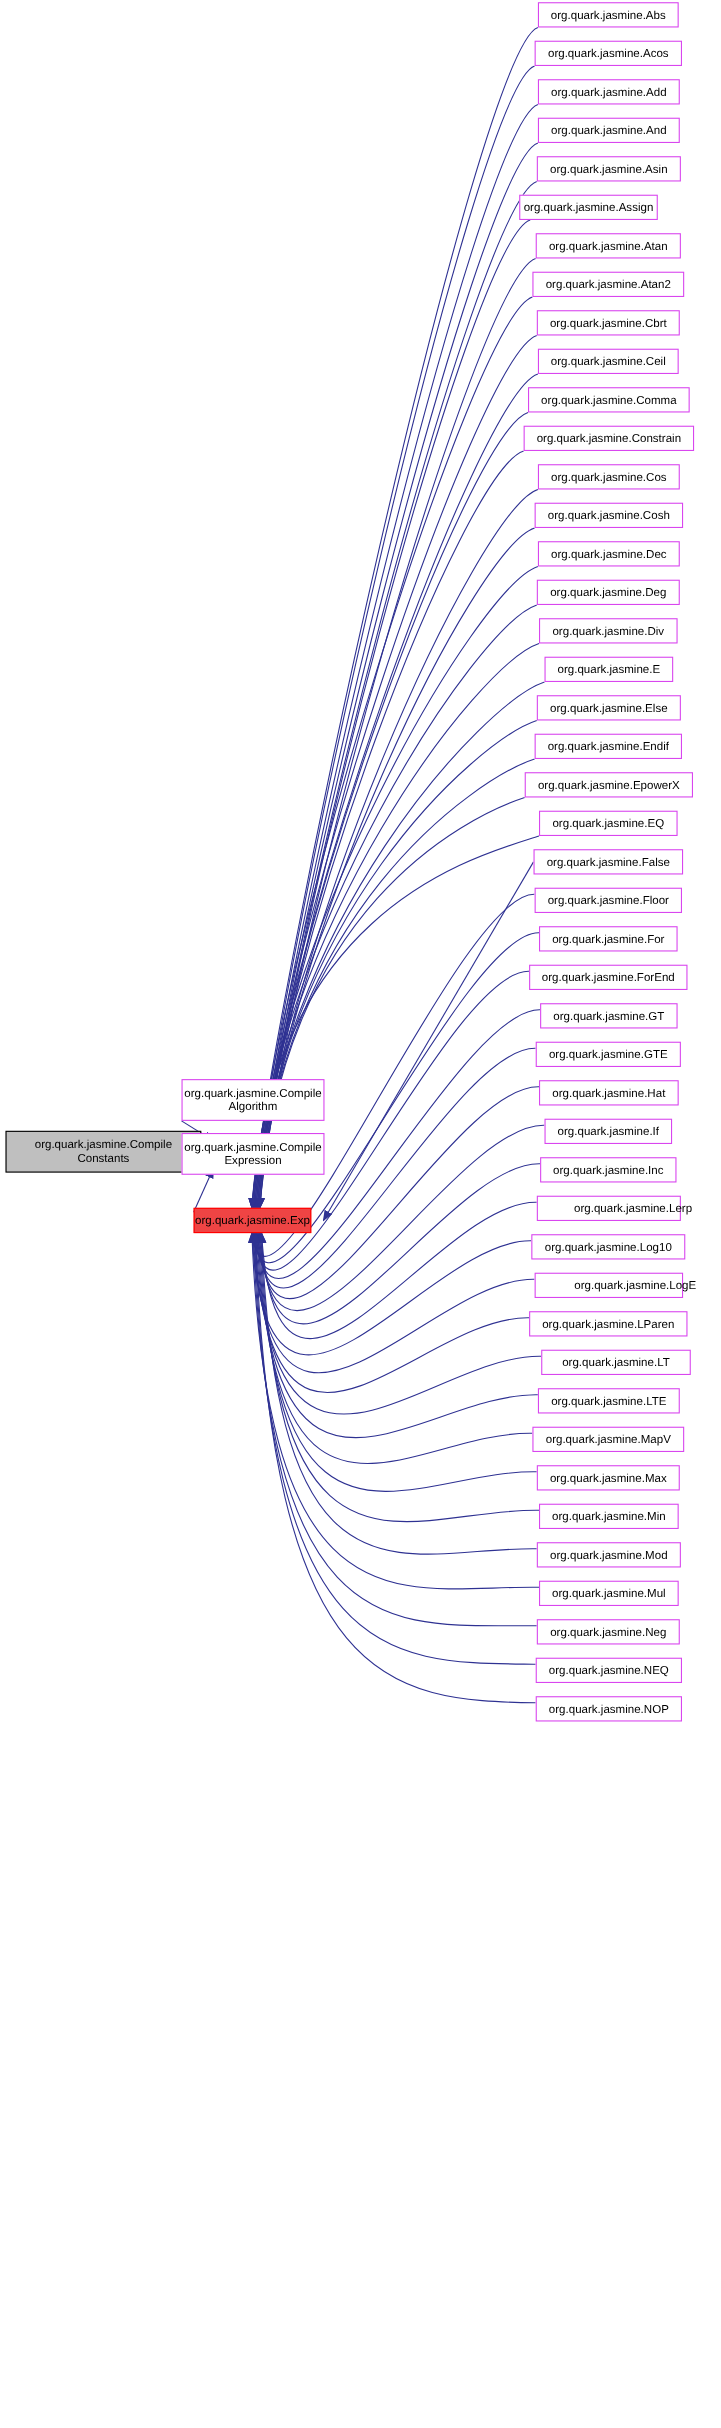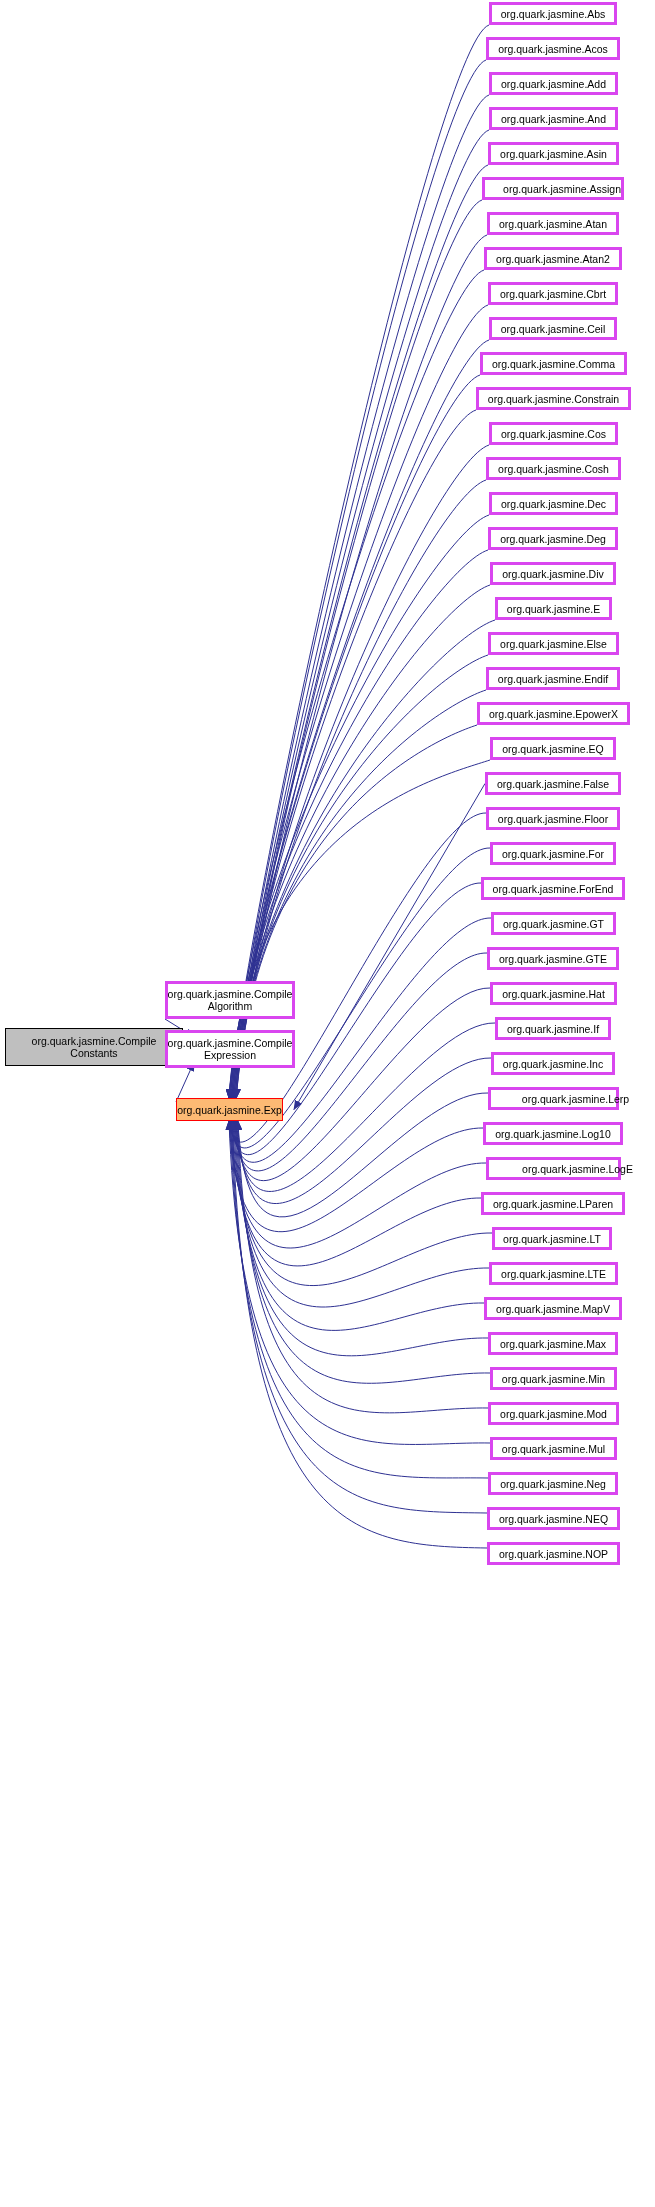--- a/index.html
+++ b/index.html
@@ -3,39 +3,39 @@
 <meta charset="utf-8">
 <title>Graph</title>
 <style>
   html,body{margin:0;padding:0;background:#ffffff;}
   body{font-family:"Liberation Sans","DejaVu Sans",sans-serif;}
   #graph{position:relative;width:655px;height:2207px;background:#ffffff;overflow:hidden;}
   svg.edges{position:absolute;left:0;top:0;width:655px;height:2207px;pointer-events:none;}
   .node{
     position:absolute;
     box-sizing:border-box;
-    border:3px solid #d946ef;
+    border:1px solid #d946ef;
     background:#ffffff;
     color:#000000;
     font-size:10.5px;
     line-height:12px;
     text-align:center;
     display:flex;
     align-items:center;
     justify-content:center;
     white-space:pre;
     cursor:default;
   }
   .node.root{
     background:#bfbfbf;
     border:1px solid #000000;
   }
   .node.highlight{
     border:1.6px solid #ff0000;
-    background:#fdba74;
+    background:#ef4444;
   }
 </style>
 </head>
 <body>
 
 <div id="graph">
 
   <svg class="edges" viewBox="0 0 655 2207" xmlns="http://www.w3.org/2000/svg">
     <defs>
       <marker id="arrow" markerWidth="10" markerHeight="8" refX="9" refY="4" orient="auto" markerUnits="userSpaceOnUse">
@@ -99,21 +99,21 @@
   <div id="mid-layer">
       <div class="node" style="left: 165px; top: 981px; width: 130px; height: 38px;"><div><span>org.quark.jasmine.Compile</span><br><span>Algorithm</span></div></div>
       <div class="node" style="left: 165px; top: 1030px; width: 130px; height: 38px;"><div><span>org.quark.jasmine.Compile</span><br><span>Expression</span></div></div>
     </div>
   <div id="right-layer">
       <div class="node" style="left: 489px; top: 2px; width: 128px; height: 23px;"><span>org.quark.jasmine.Abs</span></div>
       <div class="node" style="left: 486px; top: 37px; width: 134px; height: 23px;"><span>org.quark.jasmine.Acos</span></div>
       <div class="node" style="left: 489px; top: 72px; width: 129px; height: 23px;"><span>org.quark.jasmine.Add</span></div>
       <div class="node" style="left: 489px; top: 107px; width: 129px; height: 23px;"><span>org.quark.jasmine.And</span></div>
       <div class="node" style="left: 488px; top: 142px; width: 131px; height: 23px;"><span>org.quark.jasmine.Asin</span></div>
-      <div class="node" style="left: 482px; top: 177px; width: 142px; height: 23px; justify-content: flex-end;"><span>org.quark.jasmine.Assign</span></div>
+      <div class="node" style="left: 472px; top: 177px; width: 126px; height: 23px;"><span>org.quark.jasmine.Assign</span></div>
       <div class="node" style="left: 487px; top: 212px; width: 132px; height: 23px;"><span>org.quark.jasmine.Atan</span></div>
       <div class="node" style="left: 484px; top: 247px; width: 138px; height: 23px;"><span>org.quark.jasmine.Atan2</span></div>
       <div class="node" style="left: 488px; top: 282px; width: 130px; height: 23px;"><span>org.quark.jasmine.Cbrt</span></div>
       <div class="node" style="left: 489px; top: 317px; width: 128px; height: 23px;"><span>org.quark.jasmine.Ceil</span></div>
       <div class="node" style="left: 480px; top: 352px; width: 147px; height: 23px;"><span>org.quark.jasmine.Comma</span></div>
       <div class="node" style="left: 476px; top: 387px; width: 155px; height: 23px; text-align: center;"><span>org.quark.jasmine.Constrain</span></div>
       <div class="node" style="left: 489px; top: 422px; width: 129px; height: 23px;"><span>org.quark.jasmine.Cos</span></div>
       <div class="node" style="left: 486px; top: 457px; width: 135px; height: 23px;"><span>org.quark.jasmine.Cosh</span></div>
       <div class="node" style="left: 489px; top: 492px; width: 129px; height: 23px;"><span>org.quark.jasmine.Dec</span></div>
       <div class="node" style="left: 488px; top: 527px; width: 130px; height: 23px; text-align: center;"><span>org.quark.jasmine.Deg</span></div>
@@ -129,21 +129,21 @@
       <div class="node" style="left: 481px; top: 877px; width: 144px; height: 23px;"><span>org.quark.jasmine.ForEnd</span></div>
       <div class="node" style="left: 491px; top: 912px; width: 125px; height: 23px;"><span>org.quark.jasmine.GT</span></div>
       <div class="node" style="left: 487px; top: 947px; width: 132px; height: 23px;"><span>org.quark.jasmine.GTE</span></div>
       <div class="node" style="left: 490px; top: 982px; width: 127px; height: 23px;"><span>org.quark.jasmine.Hat</span></div>
       <div class="node" style="left: 495px; top: 1017px; width: 116px; height: 23px;"><span>org.quark.jasmine.If</span></div>
       <div class="node" style="left: 491px; top: 1052px; width: 124px; height: 23px;"><span>org.quark.jasmine.Inc</span></div>
       <div class="node" style="left: 488px; top: 1087px; width: 131px; height: 23px; padding-left: 44px;"><span>org.quark.jasmine.Lerp</span></div>
       <div class="node" style="left: 483px; top: 1122px; width: 140px; height: 23px;"><span>org.quark.jasmine.Log10</span></div>
       <div class="node" style="left: 486px; top: 1157px; width: 135px; height: 23px; padding-left: 48px;"><span>org.quark.jasmine.LogE</span></div>
       <div class="node" style="left: 481px; top: 1192px; width: 144px; height: 23px;"><span>org.quark.jasmine.LParen</span></div>
-      <div class="node" style="left: 492px; top: 1227px; width: 120px; height: 23px;"><span>org.quark.jasmine.LT</span></div>
+      <div class="node" style="left: 492px; top: 1227px; width: 136px; height: 23px;"><span>org.quark.jasmine.LT</span></div>
       <div class="node" style="left: 489px; top: 1262px; width: 129px; height: 23px;"><span>org.quark.jasmine.LTE</span></div>
       <div class="node" style="left: 484px; top: 1297px; width: 138px; height: 23px;"><span>org.quark.jasmine.MapV</span></div>
       <div class="node" style="left: 488px; top: 1332px; width: 130px; height: 23px;"><span>org.quark.jasmine.Max</span></div>
       <div class="node" style="left: 490px; top: 1367px; width: 127px; height: 23px;"><span>org.quark.jasmine.Min</span></div>
       <div class="node" style="left: 488px; top: 1402px; width: 131px; height: 23px;"><span>org.quark.jasmine.Mod</span></div>
       <div class="node" style="left: 490px; top: 1437px; width: 127px; height: 23px;"><span>org.quark.jasmine.Mul</span></div>
       <div class="node" style="left: 488px; top: 1472px; width: 130px; height: 23px;"><span>org.quark.jasmine.Neg</span></div>
       <div class="node" style="left: 487px; top: 1507px; width: 133px; height: 23px;"><span>org.quark.jasmine.NEQ</span></div>
       <div class="node" style="left: 487px; top: 1542px; width: 133px; height: 23px;"><span>org.quark.jasmine.NOP</span></div>
     </div>

